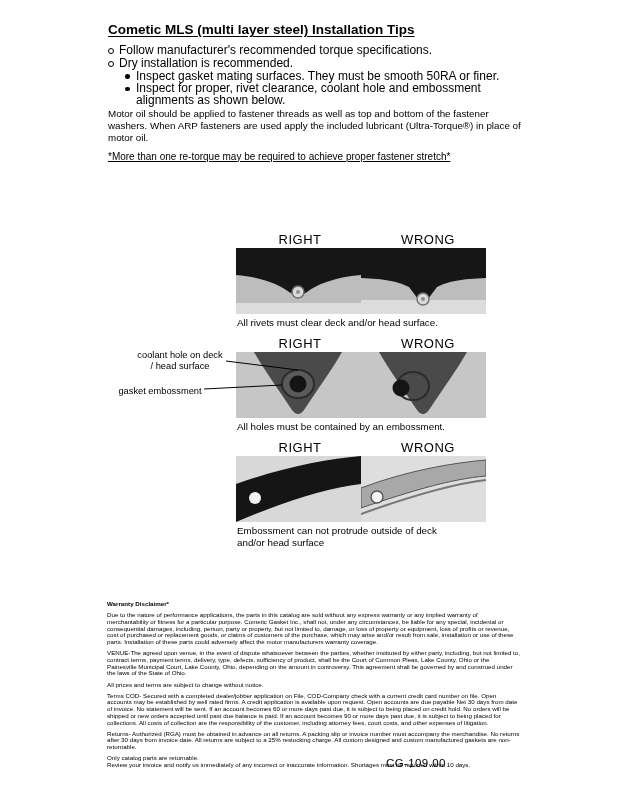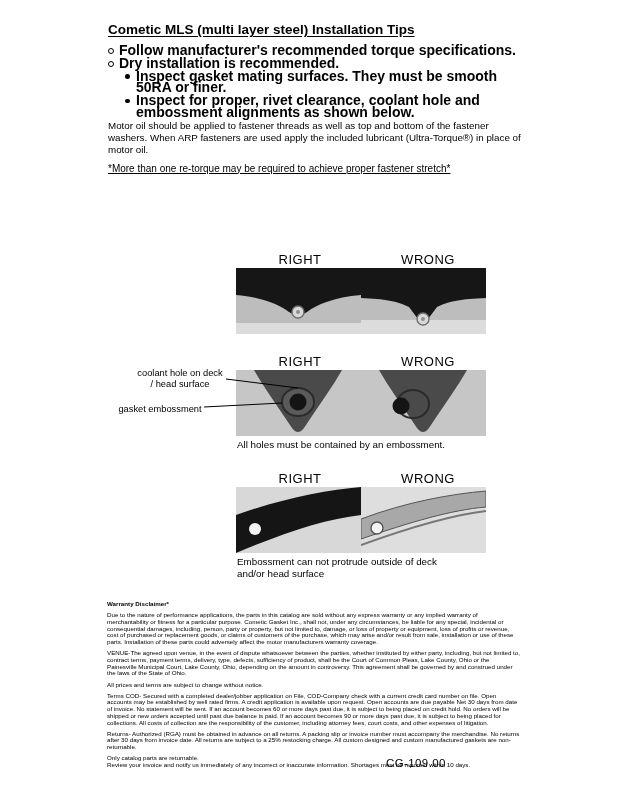--- a/index.html
+++ b/index.html
@@ -10,37 +10,37 @@
     background:#ffffff;
     font-family:"Liberation Sans", sans-serif;
     color:#000;
     overflow:hidden;
   }
   .content { position:absolute; left:108px; top:22px; width:420px; }
   .title {
     font-size:13.5px; font-weight:bold; margin:0 0 8px 0;
     text-decoration:underline; text-underline-offset:2px;
   }
-  ul.bullets { list-style:none; margin:0; padding:0; font-size:14px; line-height:11.8px;font-weight:bold; }
+  ul.bullets { list-style:none; margin:0; padding:0; font-size:12px; line-height:11.8px; }
   ul.bullets li { position:relative; padding-left:11px; margin-bottom:1px; }
   li.b1::before {
     content:""; position:absolute; left:0; top:3.2px;
     width:4px; height:4px; border:1px solid #000; border-radius:50%;
   }
   li.b2 { margin-left:17px; }
   li.b2::before {
     content:""; position:absolute; left:0; top:3.5px;
     width:4.6px; height:4.6px; background:#000; border-radius:50%;
   }
   .diesel-heading { font-size:11px; font-weight:bold; margin:10px 0 6px 0; }
   p.body { font-size:9.8px; line-height:11.9px; margin:0 0 7px 0; }
   p.note { font-size:10px; line-height:11.9px; margin:3px 0 0 0;text-decoration:underline; }
 
   .figures { position:absolute; left:236px; top:232px; width:256px; }
-  .figure { margin-bottom:7px;margin-top:20px; }
+  .figure { margin-bottom:7px; }
   .fig-headers { display:flex; font-size:13px; line-height:15px; margin-bottom:1px; }
   .fig-headers span { flex:1; text-align:center; letter-spacing:0.5px; }
   .fig-panels { position:relative; display:flex; }
   svg.panel { width:125px; height:66px; display:block; background:#c4c4c4; }
   .fig-caption { font-size:9.8px; line-height:12px; margin:3px 0 0 1px; }
   .fig-caption.narrow { width:215px; }
 
   .callout {
     position:absolute; font-size:9.3px; line-height:10.6px; text-align:center;
   }
@@ -90,20 +90,21 @@
           <circle cx="62" cy="44" r="2" fill="#8f8f8f"></circle>
         </svg>
         <svg class="panel" viewBox="0 0 125 66">
           <rect width="125" height="66" fill="#bdbdbd"></rect>
           <rect y="52" width="125" height="14" fill="#dcdcdc"></rect>
           <path d="M0,0 H125 V30 C100,31 88,33 76,39 L67,51 Q62,58 57,51 L48,39 C36,33 24,31 0,30 Z" fill="#161616"></path>
           <circle cx="62" cy="51" r="6" fill="#d9d9d9" stroke="#6f6f6f" stroke-width="1.4"></circle>
           <circle cx="62" cy="51" r="2" fill="#8f8f8f"></circle>
         </svg>
       </div>
+      <div class="fig-caption">All rivets must clear deck and/or head surface.</div>
     </div>
 
     <div class="figure">
       <div class="fig-headers">
         <span>RIGHT</span>
         <span>WRONG</span>
       </div>
       <div class="fig-panels">
         <svg class="panel" viewBox="0 0 125 66">
           <rect width="125" height="66" fill="#c6c6c6"></rect>

